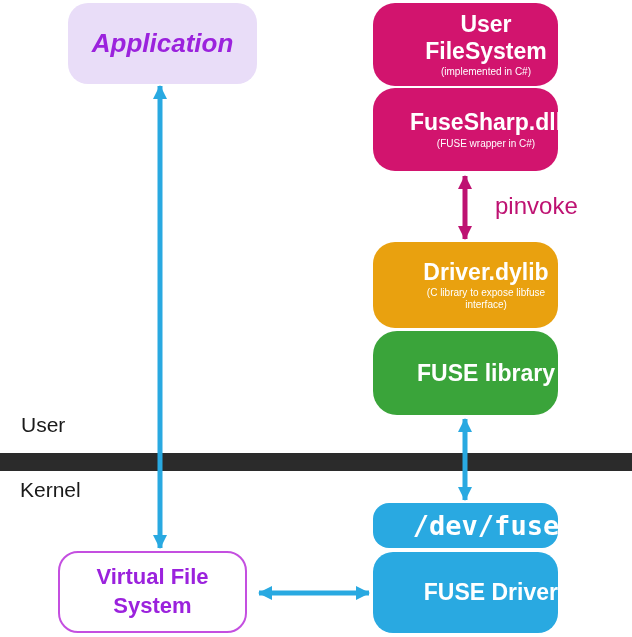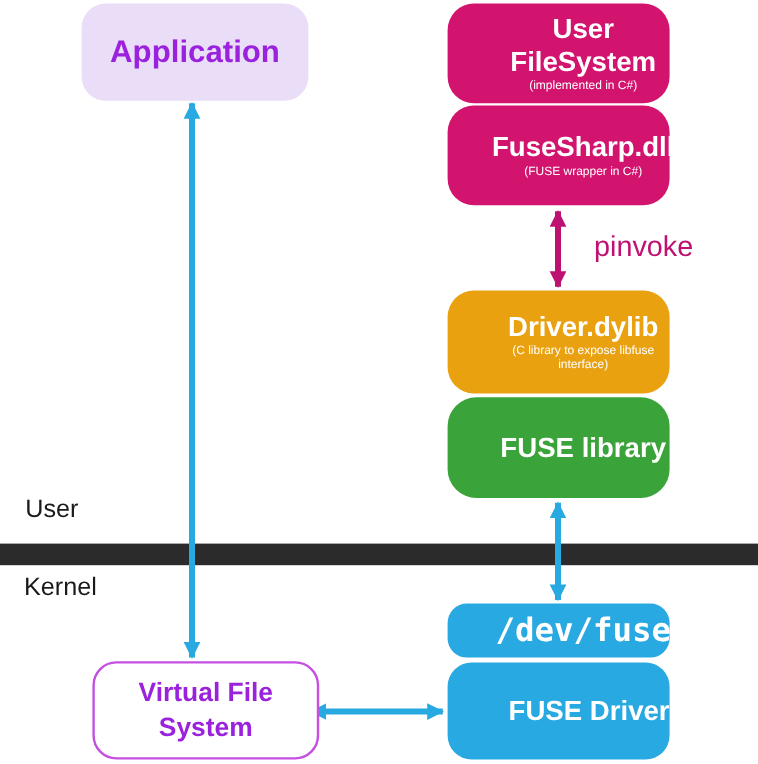--- a/index.html
+++ b/index.html
@@ -19,25 +19,25 @@
     position:relative;width:632px;height:637px;background:#ffffff;overflow:hidden;
   }
   .box{
     position:absolute;display:flex;flex-direction:column;align-items:center;justify-content:center;
     text-align:center;box-sizing:border-box;
   }
   .box .title{font-weight:700;color:#ffffff;font-size:23px;line-height:1.15;}
   .box .subtitle{color:#ffffff;font-size:10px;line-height:1.18;margin-top:2px;}
   
   .app-box{
-    left:68px;top:3px;width:189px;height:81px;border-radius:20px;background:var(--lavender);
+    left:68px;top:3px;width:189px;height:81px;border-radius:20px;background:var(--lavender);font-style:italic;
   }
   .app-box .app-label{font-weight:700;font-size:26px;color:var(--purple-text);}
   .vfs-box{
-    left:77px;top:551px;width:189px;height:82px;border-radius:20px;background:#ffffff;
+    left:58px;top:551px;width:189px;height:82px;border-radius:20px;background:#ffffff;
     border:2px solid var(--vfs-border);
   }
   .vfs-box .vfs-label{font-weight:700;font-size:22px;line-height:1.3;color:var(--purple-text);max-width:140px;}
   
   .rcol{left:373px;width:185px;border-radius:22px;padding-left:41px;}
   .ufs-box{top:3px;height:83px;background:var(--magenta);}
   .fusesharp-box{top:88px;height:83px;background:var(--magenta);}
   .adaptor-box{top:242px;height:86px;background:var(--orange);}
   .adaptor-box .subtitle{max-width:168px;}
   .fuselib-box{top:331px;height:84px;background:var(--green);border-radius:24px;}

